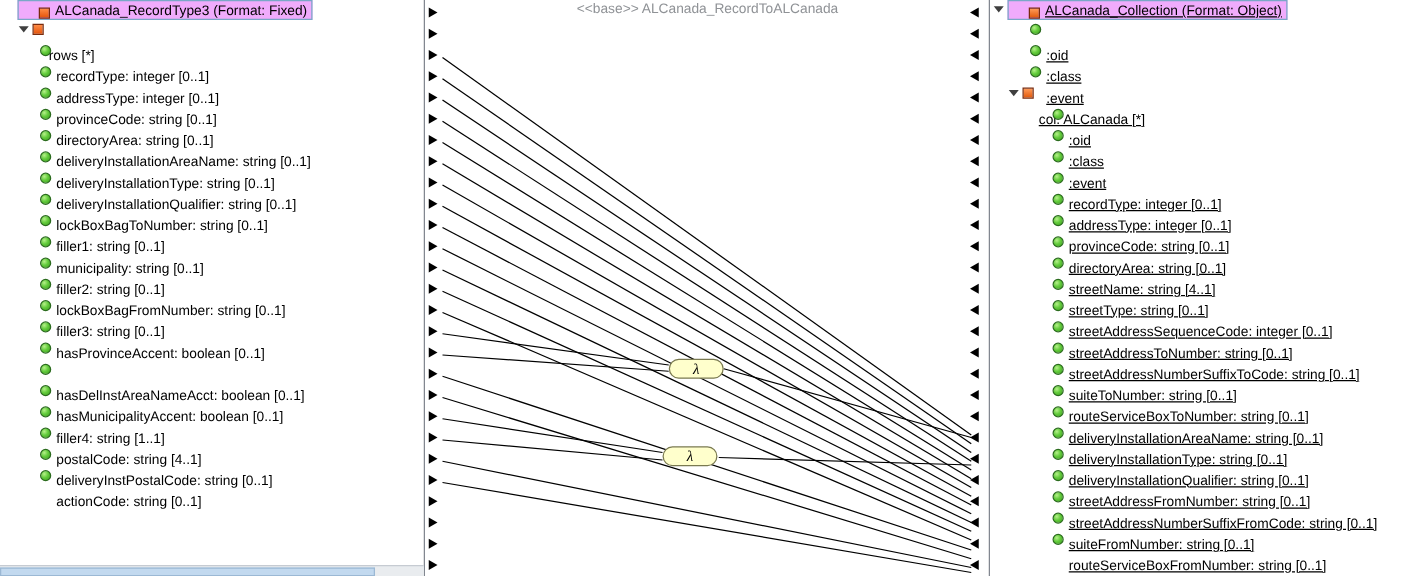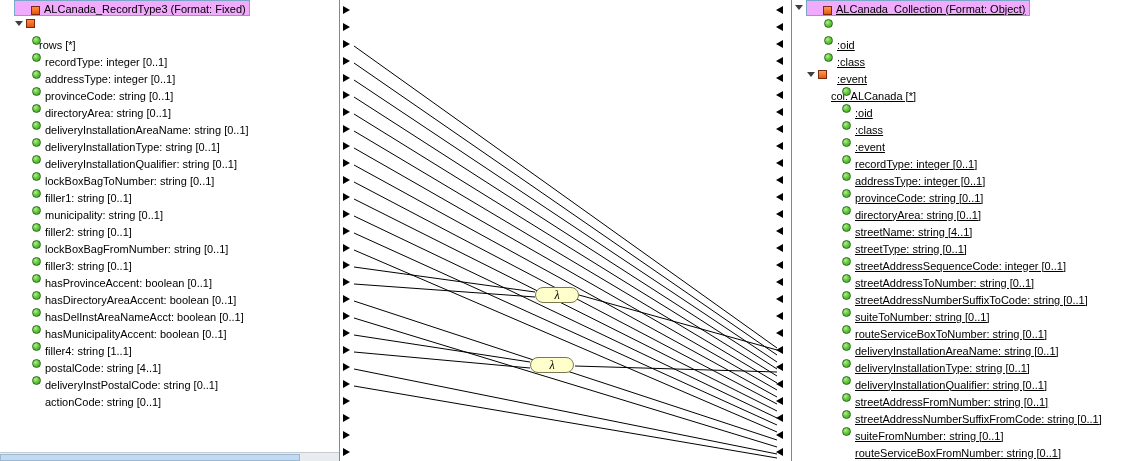--- a/index.html
+++ b/index.html
@@ -278,21 +278,20 @@
       <div class="row indent-2">
           <span class="icon-dot"></span>
           <span class="lbl">filler3: string [0..1]</span>
         </div>
       <div class="row indent-2">
           <span class="icon-dot"></span>
           <span class="lbl">hasProvinceAccent: boolean [0..1]</span>
         </div>
       <div class="row indent-2">
           <span class="icon-dot"></span>
-          <span class="lbl">hasDirectoryAreaAccent: boolean [0..1]</span>
         </div>
       <div class="row indent-2">
           <span class="icon-dot"></span>
           <span class="lbl">hasDelInstAreaNameAcct: boolean [0..1]</span>
         </div>
       <div class="row indent-2">
           <span class="icon-dot"></span>
           <span class="lbl">hasMunicipalityAccent: boolean [0..1]</span>
         </div>
       <div class="row indent-2">
@@ -313,20 +312,21 @@
         </div>
     </div>
 
     <div class="hscroll">
       <div class="thumb"></div>
     </div>
   </div>
 
   <div class="pane pane-mid">
 
+    <div class="mid-title">&lt;&lt;base&gt;&gt; ALCanada_RecordToALCanada</div>
 
     <div class="conn-col-left">
       <div class="arrow-r" style="top:6px;"></div>
       <div class="arrow-r" style="top:23px;"></div>
       <div class="arrow-r" style="top:40px;"></div>
       <div class="arrow-r" style="top:57px;"></div>
       <div class="arrow-r" style="top:74px;"></div>
       <div class="arrow-r" style="top:91px;"></div>
       <div class="arrow-r" style="top:108px;"></div>
       <div class="arrow-r" style="top:125px;"></div>

